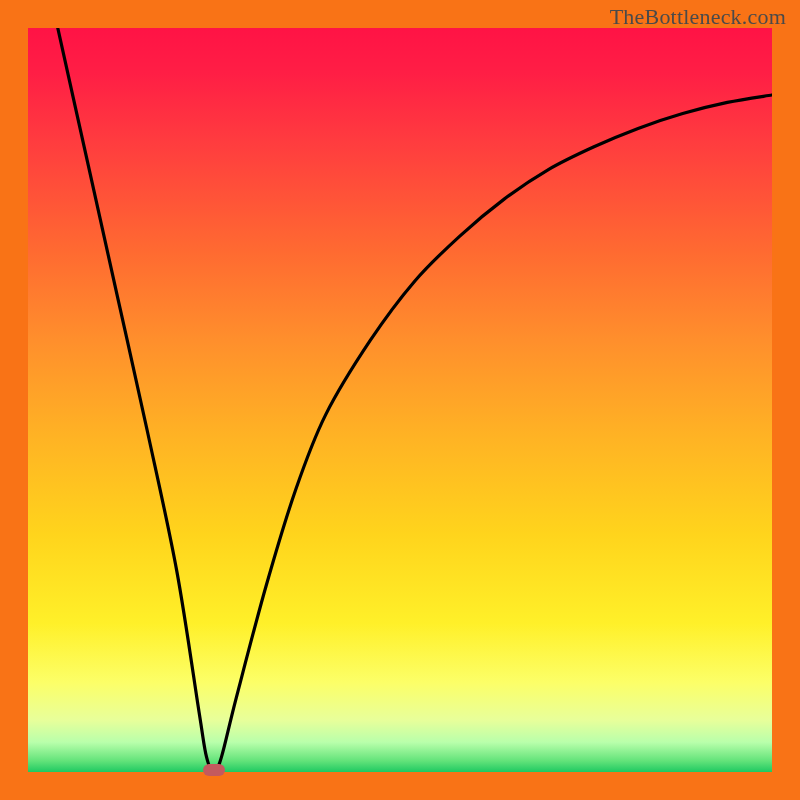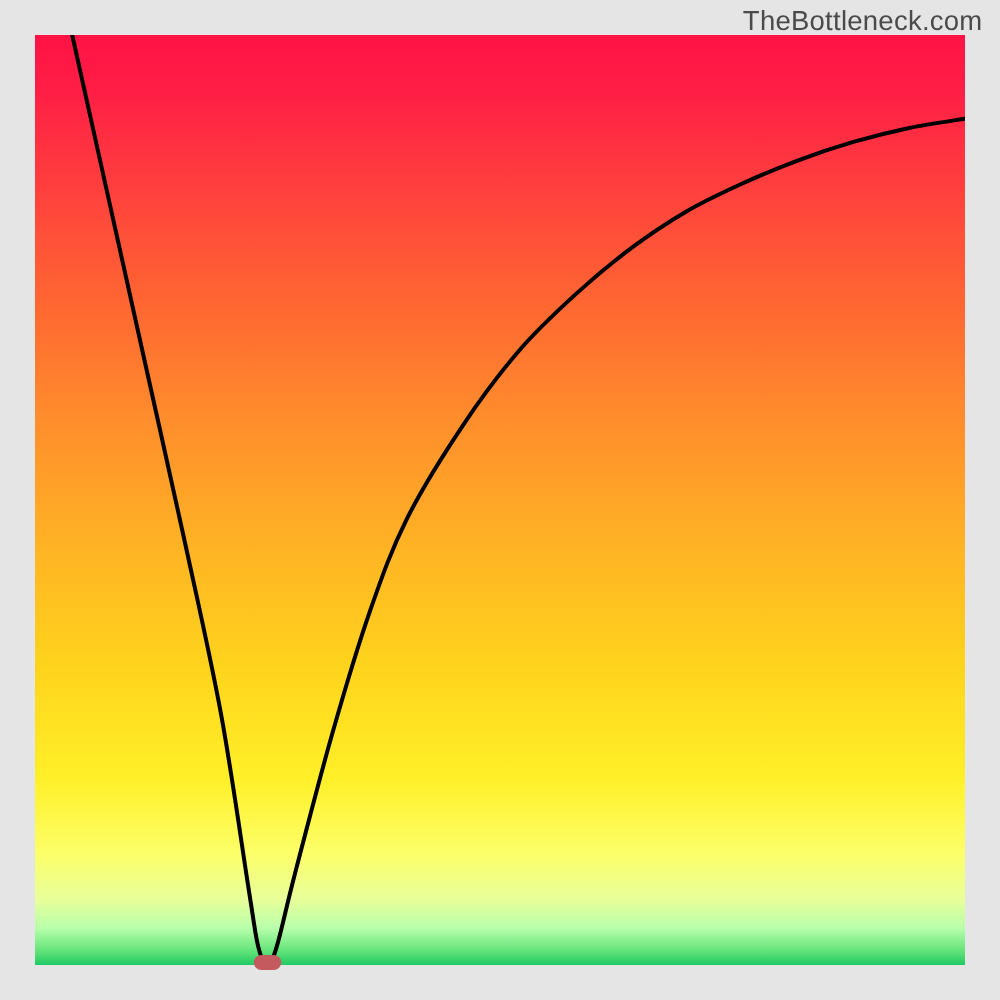--- a/index.html
+++ b/index.html
@@ -8,21 +8,22 @@
     width: 800px;
     height: 800px;
     background: #000;
     font-family: Arial, Helvetica, sans-serif;
     overflow: hidden;
   }
   .frame {
     position: relative;
     width: 800px;
     height: 800px;
-    background: #e5e5e5;
+    background: #f97316;
+    font-family: Liberation Serif, serif;
   }
   .watermark {
     position: absolute;
     top: 4px;
     right: 14px;
     color: #4a4a4a;
     font-size: 22px;
     font-weight: 500;
     letter-spacing: 0.2px;
     z-index: 10;

